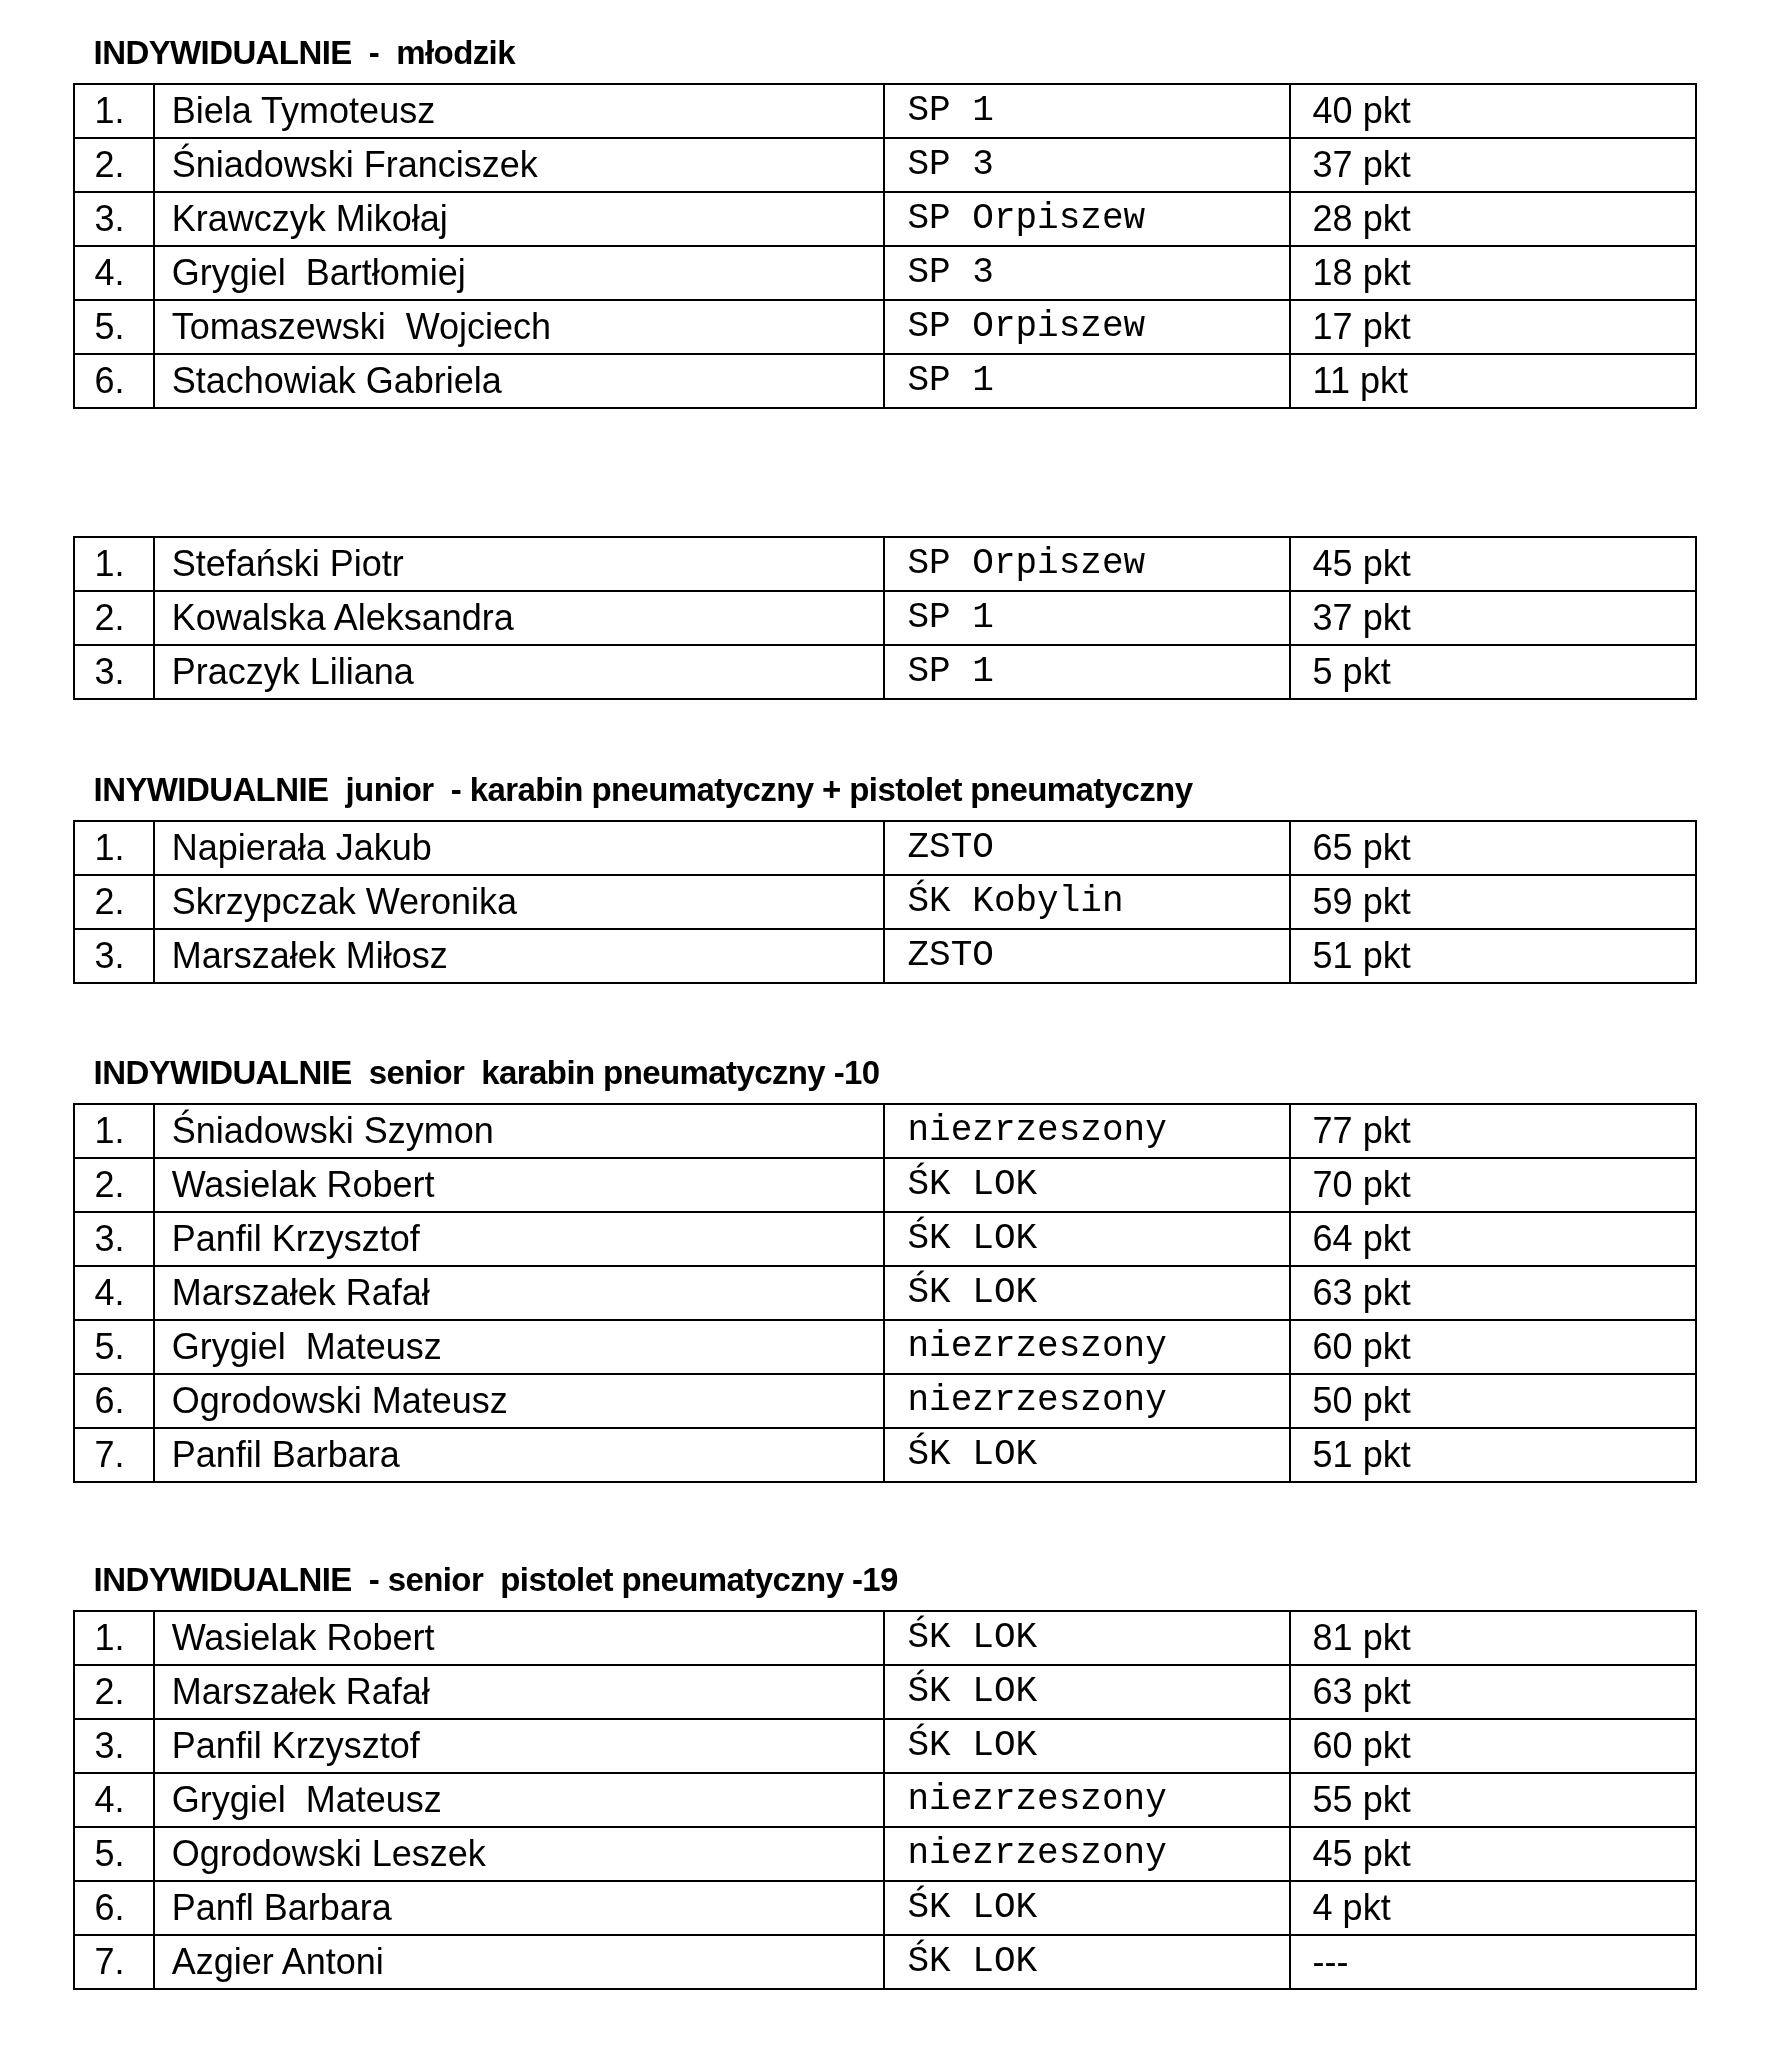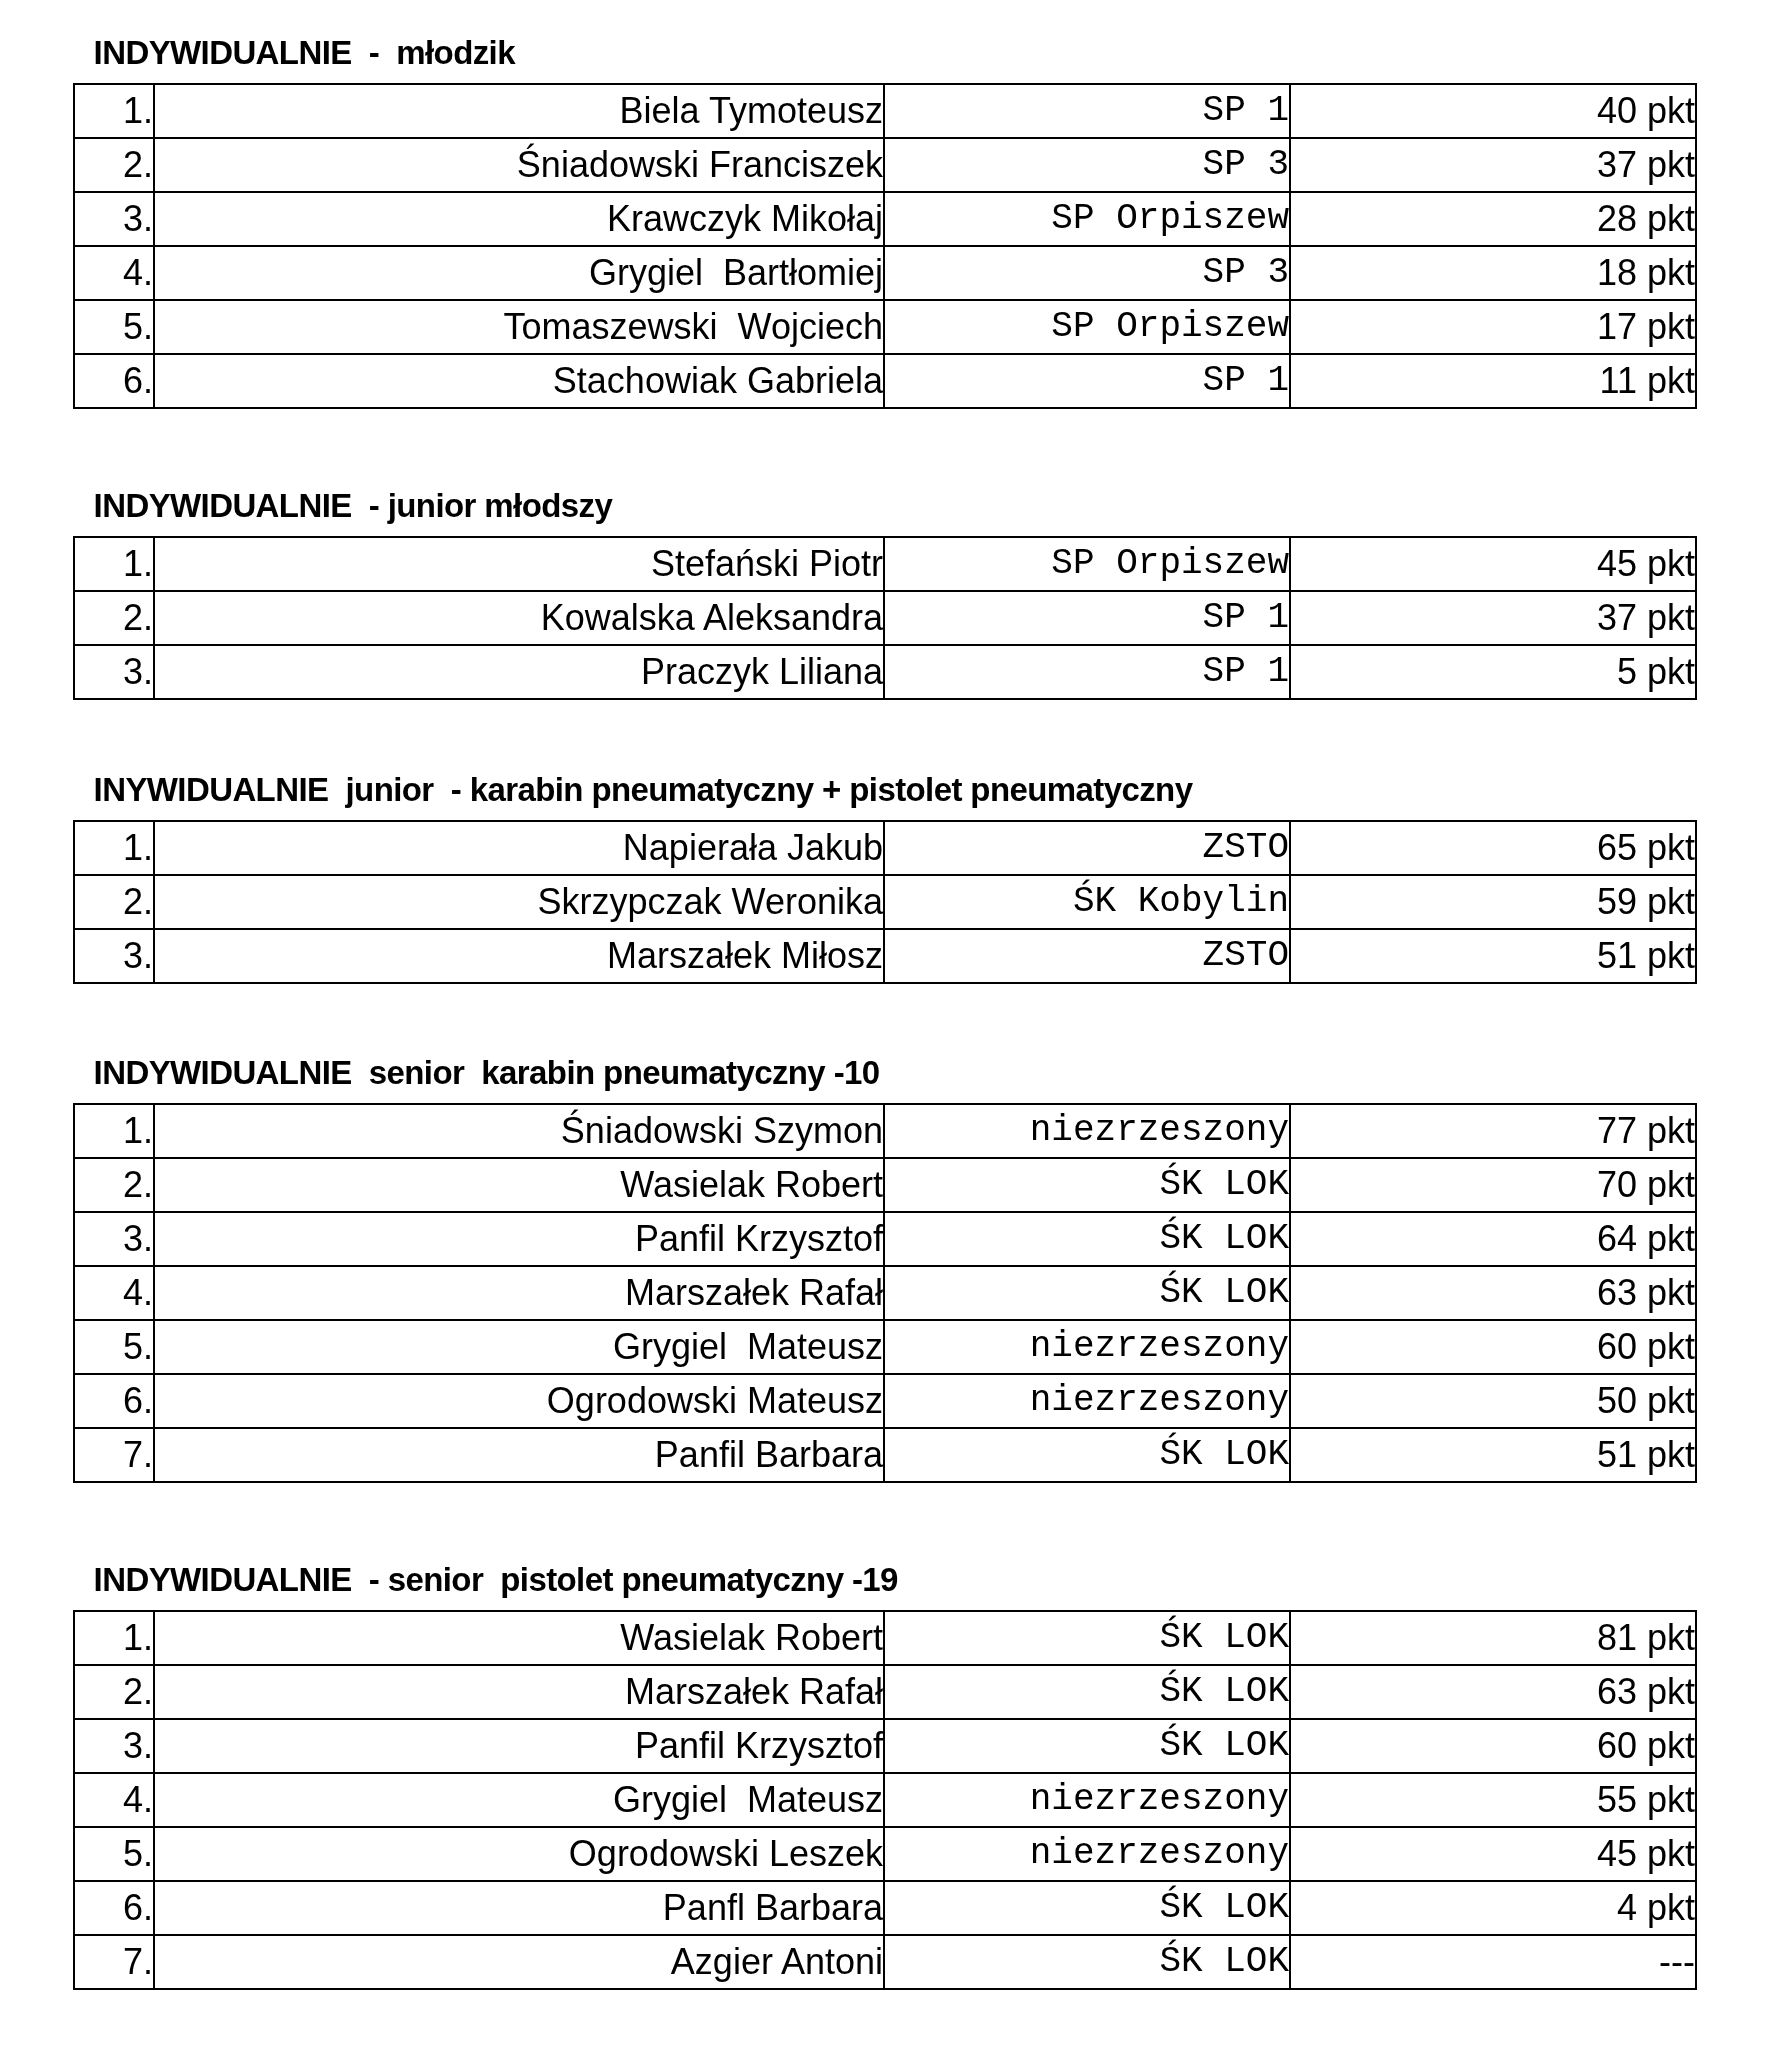--- a/index.html
+++ b/index.html
@@ -12,21 +12,20 @@
     height: 2067px;
     position: relative;
     overflow: hidden;
     font-family: "Liberation Sans", "DejaVu Sans", sans-serif;
     color: #000000;
   }
   .section {
     position: absolute;
     left: 73px;
     width: 1622px;
-    text-align: right;
   }
   .section-title {
     position: absolute;
     left: 20.6px;
     top: -55px;
     height: 49px;
     line-height: 49px;
     font-weight: bold;
     font-size: 33px;
     letter-spacing: -0.6px;
@@ -103,21 +102,20 @@
         <td class="rank">6.</td>
         <td class="name">Stachowiak Gabriela</td>
         <td class="club">SP 1</td>
         <td class="pts">11 pkt</td>
       </tr>
     </tbody>
   </table>
 </div>
 
 <div class="section" style="top:536px;">
-  <div class="section-title">INDYWIDUALNIE  - junior młodszy</div>
   <table class="results">
     <colgroup>
         <col class="c-rank">
         <col class="c-name">
         <col class="c-club">
         <col class="c-pts">
       </colgroup>
     <tbody>
       <tr>
         <td class="rank">1.</td>

